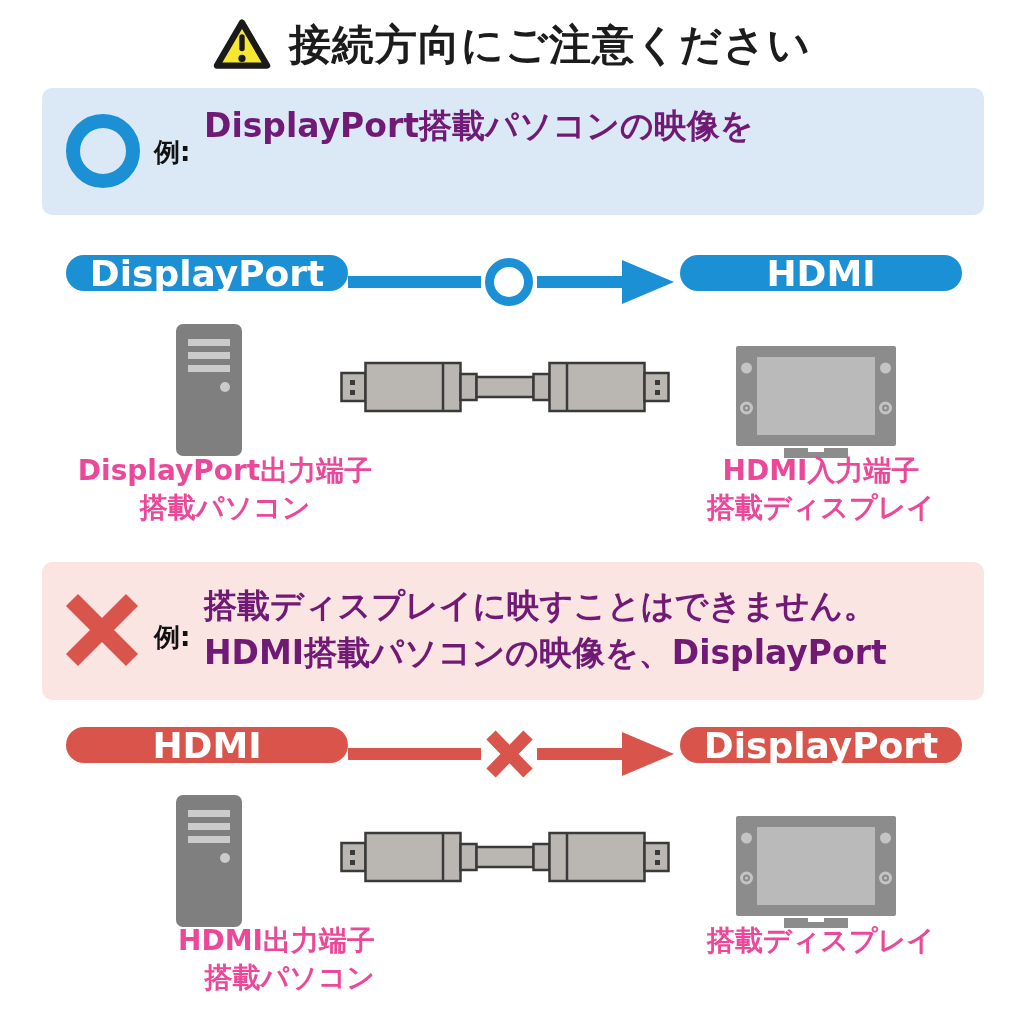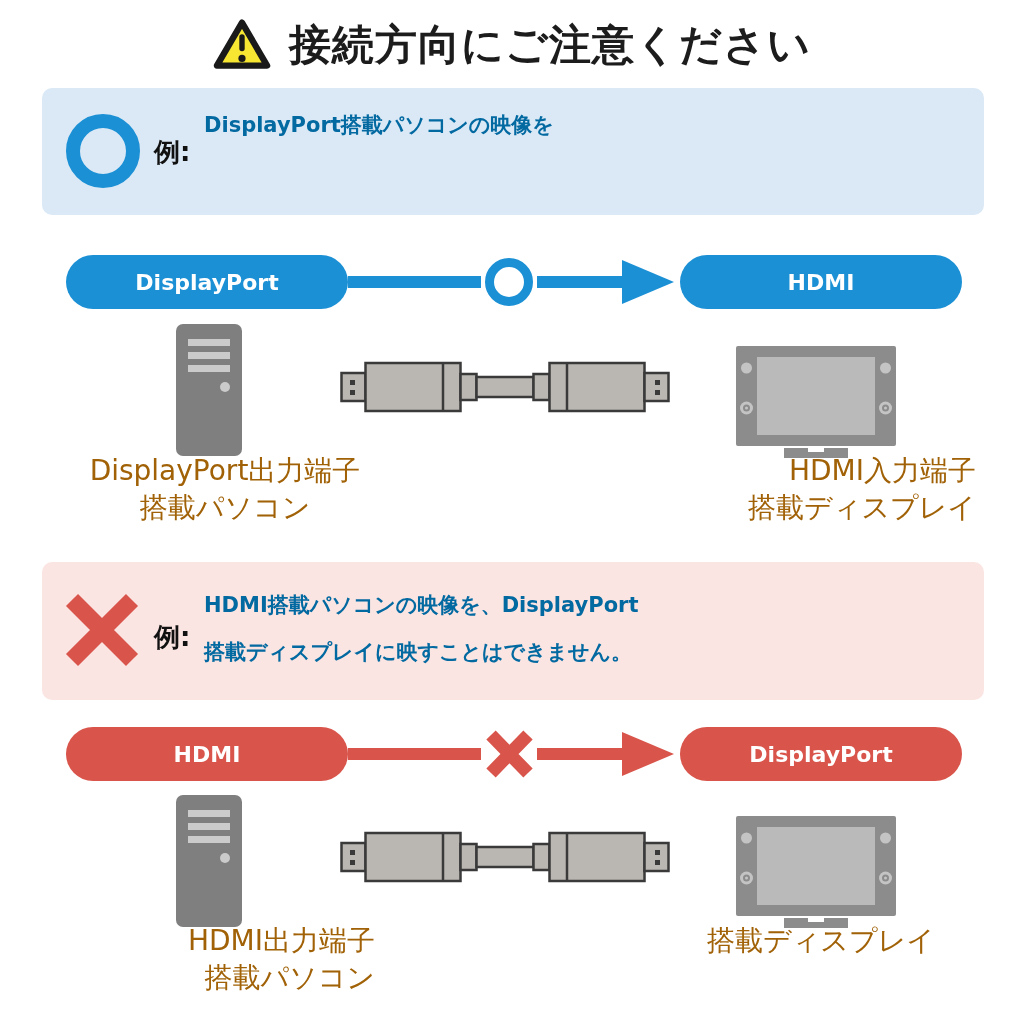--- a/index.html
+++ b/index.html
@@ -15,40 +15,40 @@
 
   
   .ex-box{left:42px;width:942px;border-radius:10px;}
   .ok-box{top:88px;height:127px;background:#dbe9f6;}
   .ng-box{top:562px;height:138px;background:#fbe5e2;}
   .ok-ring{position:absolute;left:24px;top:26px;width:46px;height:46px;border:14px solid #1b90d5;border-radius:50%;}
   .ng-cross{position:absolute;left:22px;top:30px;width:76px;height:76px;}
   .ex-label{position:absolute;font-size:26px;font-weight:700;color:#111;}
   .ok-box .ex-label{left:112px;top:47px;}
   .ng-box .ex-label{left:112px;top:58px;}
-  .ex-caption{position:absolute;left:162px;font-size:21px;font-weight:700;color:#0369a1;line-height:47px;white-space:nowrap;}
+  .ex-caption{position:absolute;left:162px;font-size:33px;font-weight:700;color:#701a75;line-height:47px;white-space:nowrap;}
   .ok-box .ex-caption{top:14px;}
   .ng-box .ex-caption{top:20px;}
 
   
-  .pill{position:absolute;height:54px;border-radius:27px;display:flex;align-items:center;justify-content:center;
-        color:#ffffff;font-size:22px;font-weight:700;white-space:nowrap;}
+  .pill{position:absolute;height:36px;border-radius:27px;display:flex;align-items:center;justify-content:center;
+        color:#ffffff;font-size:36px;font-weight:700;white-space:nowrap;}
   .pill.blue{background:#1b90d5;}
   .pill.red{background:#d9544a;}
   .flow1 .pill-src{left:66px;top:255px;width:282px;}
   .flow1 .pill-dst{left:680px;top:255px;width:282px;}
   .flow1 .connector{left:348px;top:255px;}
   .flow2 .pill-src{left:66px;top:727px;width:282px;}
   .flow2 .pill-dst{left:680px;top:727px;width:282px;}
   .flow2 .connector{left:348px;top:727px;}
 
   
-  .dev-label{position:absolute;text-align:center;font-size:28px;line-height:37px;color:#a16207;font-weight:400;white-space:nowrap;}
+  .dev-label{position:absolute;text-align:center;font-size:28px;line-height:37px;color:#ec4899;font-weight:700;white-space:nowrap;}
   .lbl-1-src{left:75px;top:452px;width:300px;}
-  .lbl-1-dst{left:666px;top:452px;width:310px;text-align:right;}
+  .lbl-1-dst{left:666px;top:452px;width:310px;}
   .lbl-2-src{left:75px;top:922px;width:300px;text-align:right;}
   .lbl-2-dst{left:656px;top:922px;width:330px;}
 </style>
 </head>
 <body>
 
 <div id="canvas">
 
   <div class="abs header">
     <span style="display:inline-flex;">
@@ -139,22 +139,22 @@
   </div>
 
   <div class="abs ex-box ng-box">
     <span class="ng-cross">
       <svg width="76" height="76" viewBox="0 0 76 76">
         <path d="M8 8 L68 68 M68 8 L8 68" stroke="#d9544a" stroke-width="17" fill="none"></path>
       </svg>
     </span>
     <div class="ex-label">例:</div>
     <div class="ex-caption">
+      <div>搭載ディスプレイに映すことはできません。</div>
       <div>HDMI搭載パソコンの映像を、DisplayPort</div>
-      <div>搭載ディスプレイに映すことはできません。</div>
     </div>
   </div>
 
   <div class="flow2">
     <div class="pill red pill-src">HDMI</div>
     <span class="abs connector">
       <svg width="332" height="54" viewBox="0 0 332 54">
         <rect x="0" y="21" width="133" height="12" fill="#d9544a"></rect>
         <path d="M143 8 L180 46 M180 8 L143 46" stroke="#d9544a" stroke-width="13" fill="none"></path>
         <rect x="189" y="21" width="85" height="12" fill="#d9544a"></rect>

